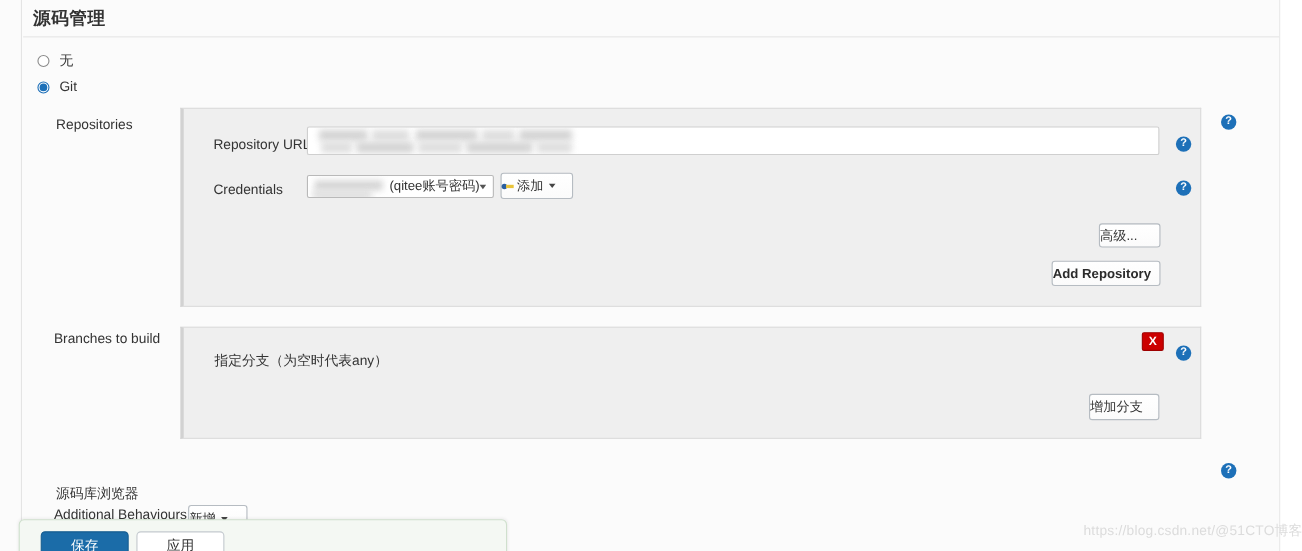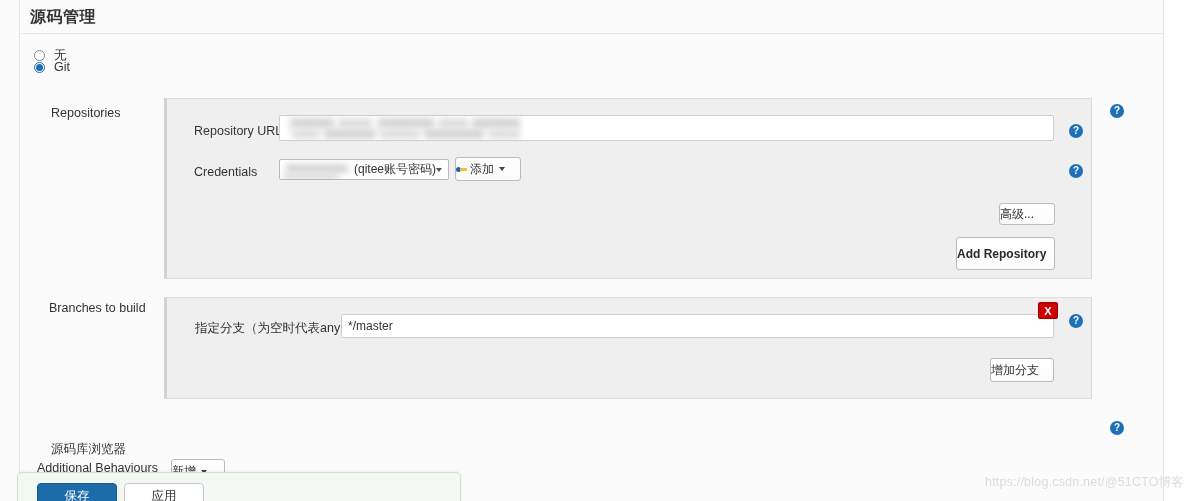--- a/index.html
+++ b/index.html
@@ -59,21 +59,21 @@
   
   .radio-row {
     position: absolute;
     display: flex;
     align-items: center;
     gap: 9px;
     font-size: 12.5px;
     color: #333;
   }
   .radio-row.r1 { left: 34px; top: 47px; }
-  .radio-row.r2 { left: 34px; top: 60px; }
+  .radio-row.r2 { left: 34px; top: 72px; }
 
   .radio {
     width: 11px; height: 11px;
     border-radius: 50%;
     border: 1px solid #8a8a8a;
     background: #ffffff;
     display: inline-block;
     position: relative;
     flex: none;
   }
@@ -377,53 +377,50 @@
     <div class="btn" style="left:288px; top:58px; width:66px; height:24px;">
       <span class="key-ico"></span>
       <span>添加</span>
       <span class="caret"></span>
     </div>
 
     <div class="btn" style="left:832px; top:104px; width:56px; height:22px;">
       <span>高级...</span>
     </div>
 
-    <div class="btn bold" style="left:789px; top:138px; width:99px; height:33px;">
+    <div class="btn bold" style="left:789px; top:138px; width:99px; height:23px;">
       <span>Add Repository</span>
     </div>
   </div>
 
   <div class="help" style="left:1069px; top:124px;">?</div>
   <div class="help" style="left:1069px; top:164px;">?</div>
   <div class="help" style="left:1110px; top:104px;">?</div>
 
   <div class="row-label" style="left:49px; top:301px;">Branches to build</div>
 
   <div class="panel" style="left:164px; top:297px; width:928px; height:102px;">
 
     <div class="inner-label" style="left:28px; top:22px;">指定分支（为空时代表any）</div>
 
-    <div class="textfield" style="left:174px; top:16px; width:713px; height:24px;">
-      <span>*/master</span>
-    </div>
 
     <div class="btn" style="left:823px; top:60px; width:64px; height:24px;">
       <span>增加分支</span>
     </div>
   </div>
 
   <div class="del-x" style="left:1038px; top:302px;">X</div>
   <div class="help" style="left:1069px; top:314px;">?</div>
 
   <div class="row-label" style="left:51px; top:441px;">源码库浏览器</div>
 
 
   <div class="help" style="left:1110px; top:421px;">?</div>
 
-  <div class="row-label" style="left:37px; top:461px;">Additional Behaviours</div>
+  <div class="row-label" style="left:49px; top:461px;">Additional Behaviours</div>
 
   <div class="btn" style="left:171px; top:459px; width:54px; height:25px;">
     <span>新增</span>
     <span class="caret"></span>
   </div>
 
   <div class="sticky-bar"></div>
   <div class="btn-primary">保存</div>
   <div class="btn-secondary">应用</div>
 

